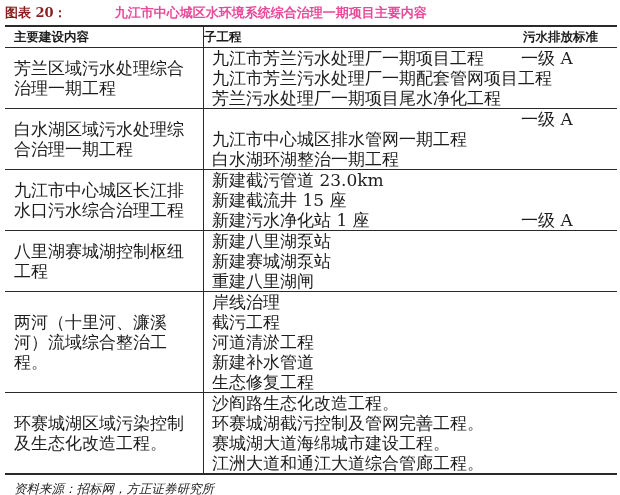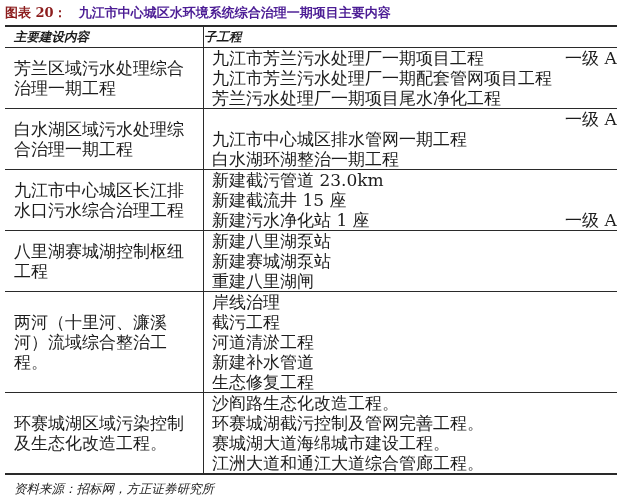--- a/index.html
+++ b/index.html
@@ -7,62 +7,63 @@
   body {
     width: 620px; height: 495px;
     font-family: "DejaVu Serif", "Liberation Serif", serif;
     color: #1c1c1c;
     overflow: hidden;
   }
   .page { position: relative; width: 620px; height: 495px; padding: 5px 3px 0 5px; }
 
   .figure-title { font-size: 13px; font-weight: bold; line-height: 16px; white-space: nowrap; }
   .title-prefix { color: #8c1d1d; margin-right: 12px; text-align: center; }
-  .title-text { color: #4c1d95; }
+  .title-text { color: #ec4899; margin-left: 36px; }
 
   .table { margin-top: 4px; width: 612px; border-top: 2.5px solid #2a2a2a; border-bottom: 2.5px solid #2a2a2a; }
 
   .thead {
     position: relative; display: flex; height: 21px;
     border-bottom: 1.5px solid #2a2a2a;
-    font-weight: bold; font-style: italic; font-size: 12.5px;
+    font-weight: bold; font-size: 12.5px;
   }
   .th { display: flex; align-items: center; }
   .col-main { width: 198px; padding-left: 9px; }
   .col-sub { flex: 1; border-left: 1.5px solid #2a2a2a; }
   .col-std { position: absolute; left: 518px; top: 0; height: 100%; display: flex; align-items: center; }
 
   .trow { display: flex; }
   .trow + .trow { border-top: 1.5px solid #2a2a2a; }
   .cell-main {
     width: 198px; display: flex; align-items: center;
     padding: 0 10px 0 9px; font-size: 17px; line-height: 20px;
   }
   .cell-subs { flex: 1; border-left: 1.5px solid #2a2a2a; }
   .subrow {
     position: relative; height: 20px; display: flex; align-items: center;
     padding-left: 8px; font-size: 17px; white-space: nowrap;
   }
-  .sub-std { position: absolute; left: 317px; top: 0; height: 100%; display: flex; align-items: center; margin-left: 44px; }
+  .sub-std { position: absolute; left: 317px; top: 0; height: 100%; display: flex; align-items: center; }
 
   .source { margin-top: 6px; padding-left: 9px; font-size: 12.5px; font-style: italic; color: #1c1c1c; }
 </style>
 </head>
 <body>
 
 <div class="page">
 
   <div class="figure-title">
     <span class="title-prefix">图表 20：</span><span class="title-text">九江市中心城区水环境系统综合治理一期项目主要内容</span>
   </div>
 
   <div class="table">
     <div class="thead">
       <div class="th col-main">主要建设内容</div>
       <div class="th col-sub">子工程</div>
+      <div class="th col-std">污水排放标准</div>
     </div>
     <div class="tbody" id="tbody">
         <div class="trow">
           <div class="cell-main">芳兰区域污水处理综合治理一期工程</div>
           <div class="cell-subs">
             <div class="subrow">
               <span class="sub-name">九江市芳兰污水处理厂一期项目工程</span>
               <span class="sub-std">一级 A</span>
             </div>
             <div class="subrow">

